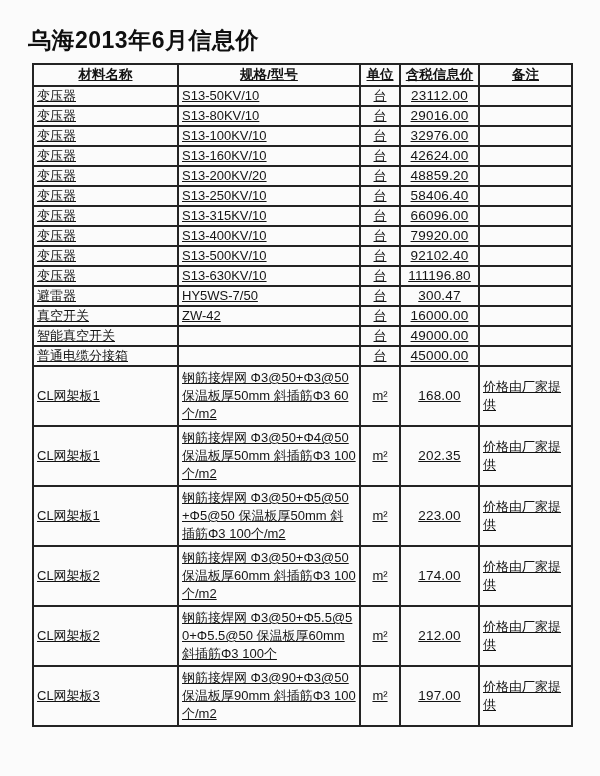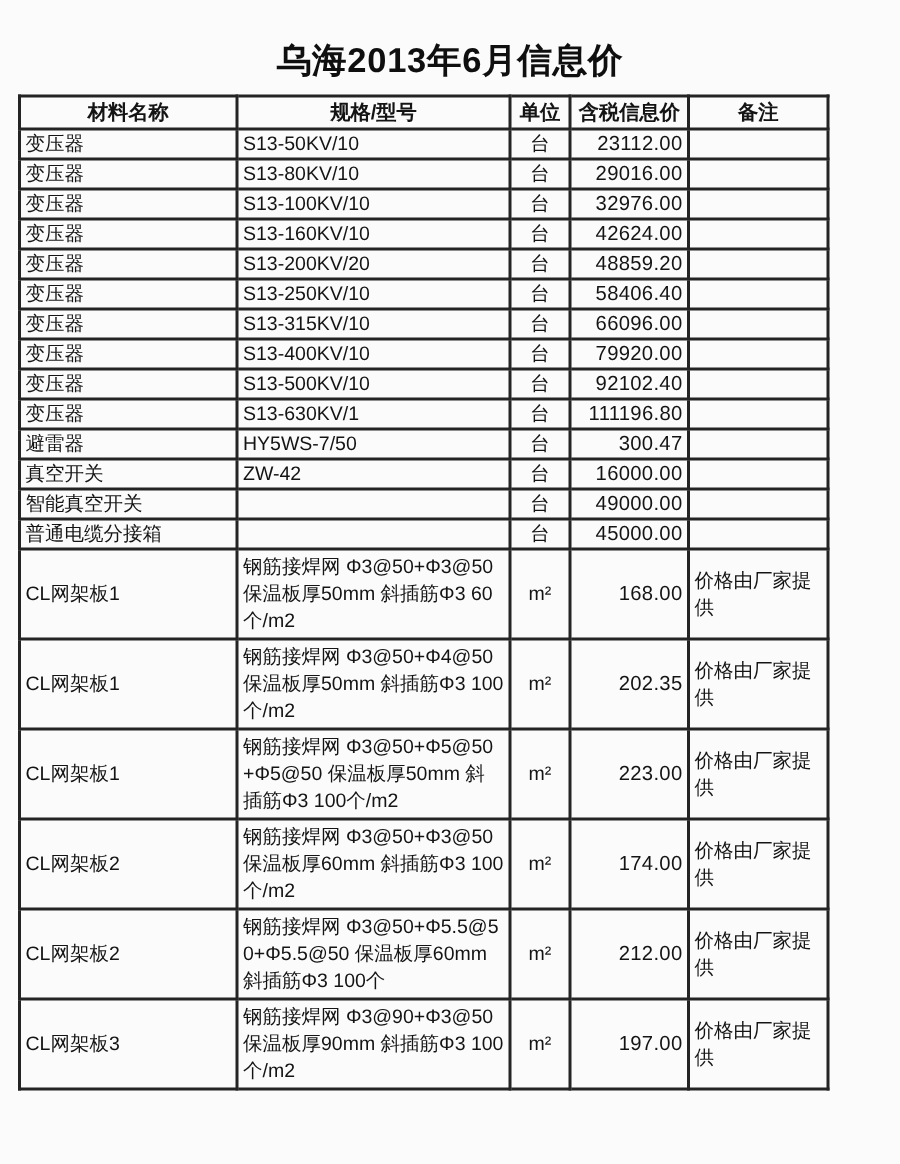--- a/index.html
+++ b/index.html
@@ -12,33 +12,33 @@
     overflow: hidden;
   }
   .page {
     width: 600px; height: 776px;
     position: relative;
   }
   .doc-title {
     margin: 0;
     padding-top: 25px;
     width: 572px;            
-    text-align: center;
     font-size: 23px;
     font-weight: bold;
     letter-spacing: 0.5px;
     color: #0f0f0f;
     padding-left: 28px;
   }
   table.price-table {
     border-collapse: collapse;
     table-layout: fixed;
     width: 539px;
-    margin: 7px 0 0 12px;
+    margin: 7px 0 0 32px;
     background: transparent;
+    text-decoration: underline;
   }
   th, td {
     border: 2px solid #242424;
     font-size: 13px;
     line-height: 16px;
     padding: 1px 3px;
     overflow: hidden;
     vertical-align: middle;
     word-break: break-all;
   }
@@ -50,21 +50,21 @@
     padding: 1px 2px;
   }
   tbody td { height: 20px; }
   tbody tr.tall td {
     height: 60px;
     line-height: 18px;
     padding: 2px 3px;
   }
   td.al-left   { text-align: left; }
   td.al-center { text-align: center; }
-  td.al-right  { text-align: right; padding-right: 3px; }
+  td.al-right  { text-align: center; padding-right: 3px; }
   td.cell-price { font-size: 13.5px; letter-spacing: 0.2px; }
 </style>
 </head>
 <body>
 
 <div class="page">
 
   <h1 class="doc-title">乌海2013年6月信息价</h1>
 
   <table class="price-table">
@@ -143,21 +143,21 @@
         </tr>
         <tr>
           <td class="al-left">变压器</td>
           <td class="al-left">S13-500KV/10</td>
           <td class="al-center">台</td>
           <td class="al-right cell-price">92102.40</td>
           <td class="al-left"></td>
         </tr>
         <tr>
           <td class="al-left">变压器</td>
-          <td class="al-left">S13-630KV/1</td>
+          <td class="al-left">S13-630KV/10</td>
           <td class="al-center">台</td>
           <td class="al-right cell-price">111196.80</td>
           <td class="al-left"></td>
         </tr>
         <tr>
           <td class="al-left">避雷器</td>
           <td class="al-left">HY5WS-7/50</td>
           <td class="al-center">台</td>
           <td class="al-right cell-price">300.47</td>
           <td class="al-left"></td>

